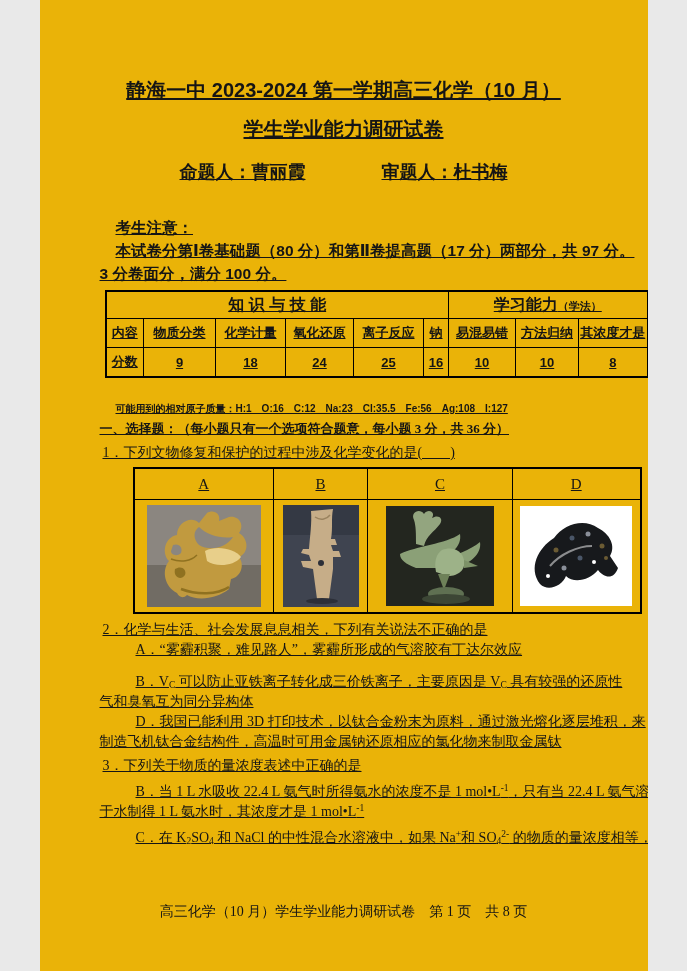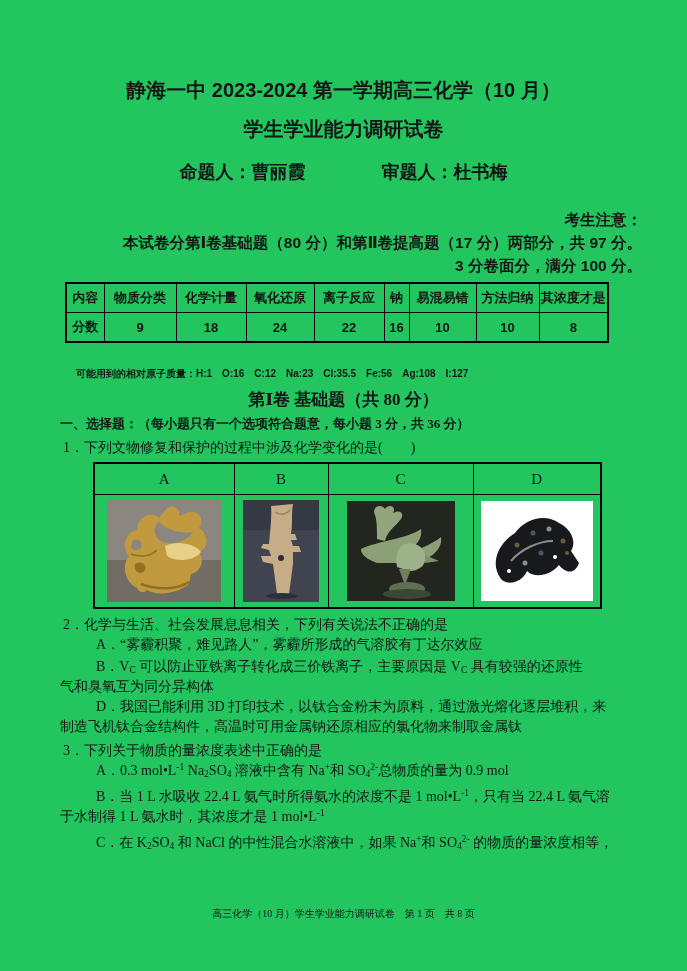--- a/index.html
+++ b/index.html
@@ -1,34 +1,34 @@
 <!DOCTYPE html>
 <html><head>
 <meta charset="utf-8">
 <style>
   html,body{margin:0;padding:0;background:#e9e9e9;}
   .page{
-    width:687px;height:971px;background:#22c55e;position:relative;overflow:hidden;
+    width:608px;height:971px;background:#eab308;position:relative;overflow:hidden;
     margin:0 auto;box-sizing:border-box;padding:78px 45px 0 60px;
-    font-family:"Liberation Serif","DejaVu Serif",serif;color:#151515;
+    font-family:"Liberation Serif","DejaVu Serif",serif;color:#151515;text-decoration:underline;
   }
   .t1,.t2{
     text-align:center;font-family:"Liberation Sans","DejaVu Sans",sans-serif;
     font-weight:bold;font-size:20px;line-height:24px;white-space:nowrap;
     margin-left:-15px;
   }
   .t2{margin-top:15px;text-align:center;}
   .byline{
     display:flex;justify-content:center;gap:76px;margin-top:19px;margin-left:-15px;
     font-family:"Liberation Sans","DejaVu Sans",sans-serif;font-weight:bold;font-size:18px;
     white-space:nowrap;
   }
   .notice{
-    margin-top:24px;font-family:"Liberation Sans","DejaVu Sans",sans-serif;
-    font-weight:bold;font-size:15.5px;line-height:23px;white-space:nowrap;text-align:right;
+    margin-top:32px;font-family:"Liberation Sans","DejaVu Sans",sans-serif;
+    font-weight:bold;font-size:15.5px;line-height:23px;white-space:nowrap;
   }
   .notice .ind{padding-left:16px;}
   table.score{
     border-collapse:collapse;table-layout:fixed;width:542px;margin:5px 0 0 5px;
     font-family:"Liberation Sans","DejaVu Sans",sans-serif;font-weight:bold;
     border:2px solid #000;
   }
   table.score td{border:1px solid #000;text-align:center;vertical-align:middle;padding:0;}
   table.score tr.grp td{height:26px;font-size:16px;}
   table.score tr.names td{height:28px;font-size:13px;}
@@ -46,26 +46,26 @@
     border-collapse:collapse;table-layout:fixed;width:507px;margin:4px 0 0 33px;
     border:2px solid #000;text-align:center;
   }
   table.q1t td{border:1px solid #000;padding:0;vertical-align:middle;}
   table.q1t tr.hd td{height:30px;font-size:15px;}
   table.q1t tr.img td{height:112px;}
   table.q1t tr.cap td{height:30px;font-size:14.5px;letter-spacing:1px;}
   .ph{display:block;margin:0 auto;}
   .ln{font-size:14px;line-height:20px;white-space:nowrap;}
   .ind1{padding-left:36px;}
-  .mt2{margin-top:2px;} .mt4{margin-top:4px;} .mt6{margin-top:6px;}
+  .mt2{margin-top:12px;} .mt4{margin-top:4px;} .mt6{margin-top:6px;}
   sup{font-size:9.5px;line-height:0;vertical-align:5px;}
   sub{font-size:9.5px;line-height:0;vertical-align:-2px;}
   .footer{
     position:absolute;left:0;right:0;bottom:50px;text-align:center;
-    font-size:10px;white-space:nowrap;
+    font-size:14px;white-space:nowrap;
   }
 </style>
 </head>
 <body>
 
 <div class="page">
 
   <div class="t1">静海一中 2023-2024 第一学期高三化学（10 月）</div>
   <div class="t2">学生学业能力调研试卷</div>
 
@@ -86,48 +86,51 @@
         <col style="width:72px">
         <col style="width:70px">
       <col style="width:68px">
         <col style="width:70px">
         <col style="width:25px">
       <col style="width:67px">
         <col style="width:63px">
         <col style="width:69px">
     </colgroup>
     <tbody>
+        <tr class="grp">
+      <td colspan="6">知 识 与 技 能</td>
+      <td colspan="3"><span>学习能力</span><span class="small">（学法）</span></td>
+    </tr>
     <tr class="names">
       <td>内容</td>
       <td>物质分类</td>
       <td>化学计量</td>
       <td>氧化还原</td>
       <td>离子反应</td>
       <td>钠</td>
       <td>易混易错</td>
       <td>方法归纳</td>
       <td>其浓度才是</td>
     </tr>
     <tr class="scores">
       <td>分数</td>
       <td>9</td>
       <td>18</td>
       <td>24</td>
-      <td>22</td>
+      <td>25</td>
       <td>16</td>
       <td>10</td>
       <td>10</td>
       <td>8</td>
     </tr>
   </tbody>
     </table>
 
   <div class="atomic">可能用到的相对原子质量：H:1　O:16　C:12　Na:23　Cl:35.5　Fe:56　Ag:108　I:127</div>
 
-  <div class="sec-title">第Ⅰ卷 基础题（共 80 分）</div>
   <div class="sec-sub">一、选择题：（每小题只有一个选项符合题意，每小题 3 分，共 36 分）</div>
 
   <div class="stem q1stem">1．下列文物修复和保护的过程中涉及化学变化的是(　　)</div>
 
   <table class="q1t">
     <colgroup>
       <col style="width:140px">
         <col style="width:94px">
         <col style="width:145px">
         <col style="width:128px">
@@ -199,21 +202,20 @@
     <div class="stem mt6">2．化学与生活、社会发展息息相关，下列有关说法不正确的是</div>
     <div class="ln ind1">A．“雾霾积聚，难见路人”，雾霾所形成的气溶胶有丁达尔效应</div>
     <div class="ln ind1 mt2">B．V<sub>C</sub> 可以防止亚铁离子转化成三价铁离子，主要原因是 V<sub>C</sub> 具有较强的还原性</div>
     <div class="ln">气和臭氧互为同分异构体</div>
     <div class="ln ind1">D．我国已能利用 3D 打印技术，以钛合金粉末为原料，通过激光熔化逐层堆积，来</div>
     <div class="ln">制造飞机钛合金结构件，高温时可用金属钠还原相应的氯化物来制取金属钛</div>
   </div>
 
   <div>
     <div class="stem mt4">3．下列关于物质的量浓度表述中正确的是</div>
-    <div class="ln ind1">A．0.3 mol•L<sup>-1</sup> Na<sub>2</sub>SO<sub>4</sub> 溶液中含有 Na<sup>+</sup>和 SO<sub>4</sub><sup>2-</sup>总物质的量为 0.9 mol</div>
     <div class="ln ind1 mt6">B．当 1 L 水吸收 22.4 L 氨气时所得氨水的浓度不是 1 mol•L<sup>-1</sup>，只有当 22.4 L 氨气溶</div>
     <div class="ln">于水制得 1 L 氨水时，其浓度才是 1 mol•L<sup>-1</sup></div>
     <div class="ln ind1 mt6">C．在 K<sub>2</sub>SO<sub>4</sub> 和 NaCl 的中性混合水溶液中，如果 Na<sup>+</sup>和 SO<sub>4</sub><sup>2-</sup> 的物质的量浓度相等，</div>
   </div>
 
   <div class="footer">高三化学（10 月）学生学业能力调研试卷　第 1 页　共 8 页</div>
 
 </div>
 
 </body></html>

